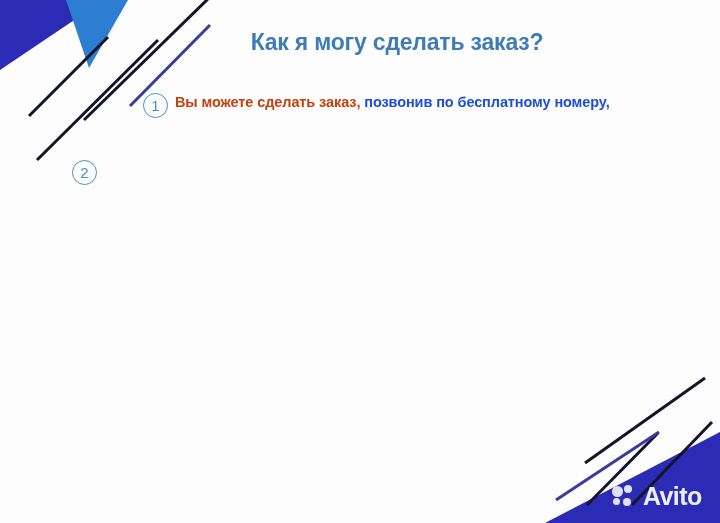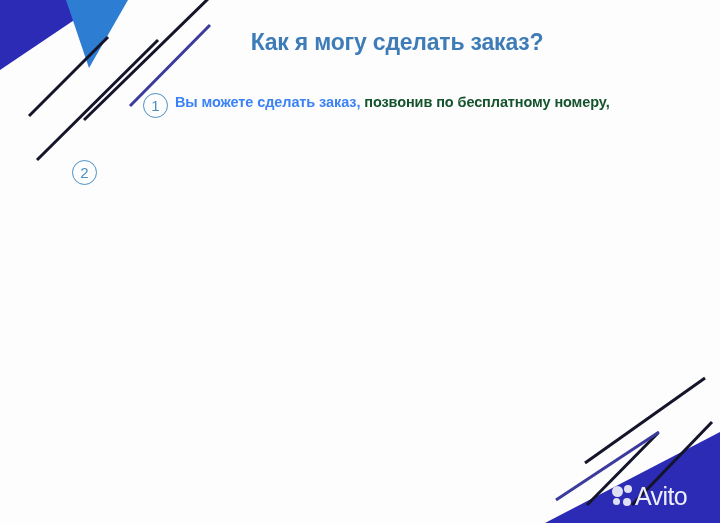--- a/index.html
+++ b/index.html
@@ -78,22 +78,22 @@
   }
 
   .bullet-text {
     margin-left: 7px;
     font-size: 14.5px;
     font-weight: bold;
     line-height: 21px;
     letter-spacing: -0.1px;
   }
 
-  .seg-navy  { color: #3b82f6; }
-  .seg-green { color: #14532d; }
+  .seg-navy  { color: #c2410c; }
+  .seg-green { color: #1d4ed8; }
 
   .bullet-line { display: block; white-space: nowrap; }
 
   
   .watermark {
     position: absolute;
     left: 612px;
     top: 484px;
     display: flex;
     align-items: center;
@@ -109,25 +109,25 @@
     position: absolute;
     border-radius: 50%;
     background: rgba(255,255,255,0.93);
   }
   .wm-dot.a { width: 11px; height: 11px; left: 0px;  top: 1px; }
   .wm-dot.b { width: 8px;  height: 8px;  left: 12px; top: 0px; }
   .wm-dot.c { width: 7px;  height: 7px;  left: 1px;  top: 13px; }
   .wm-dot.d { width: 8px;  height: 8px;  left: 11px; top: 13px; }
   .watermark-text {
     font-size: 25px;
-    font-weight: normal;
+    font-weight: bold;
     color: #ffffff;
     letter-spacing: -0.6px;
     line-height: 25px;
-    margin-left: 1px;
+    margin-left: 9px;
   }
 </style>
 </head>
 <body>
 
 <div id="canvas">
 
   <svg class="deco-layer" viewBox="0 0 720 523" width="720" height="523" xmlns="http://www.w3.org/2000/svg">
 
     <polygon points="0,0 104,0 0,70" fill="#2b2bb5"></polygon>

